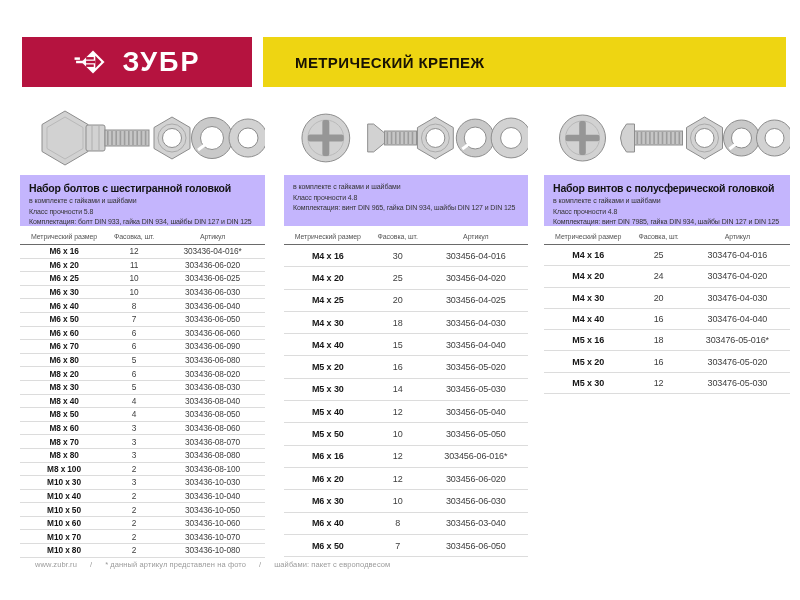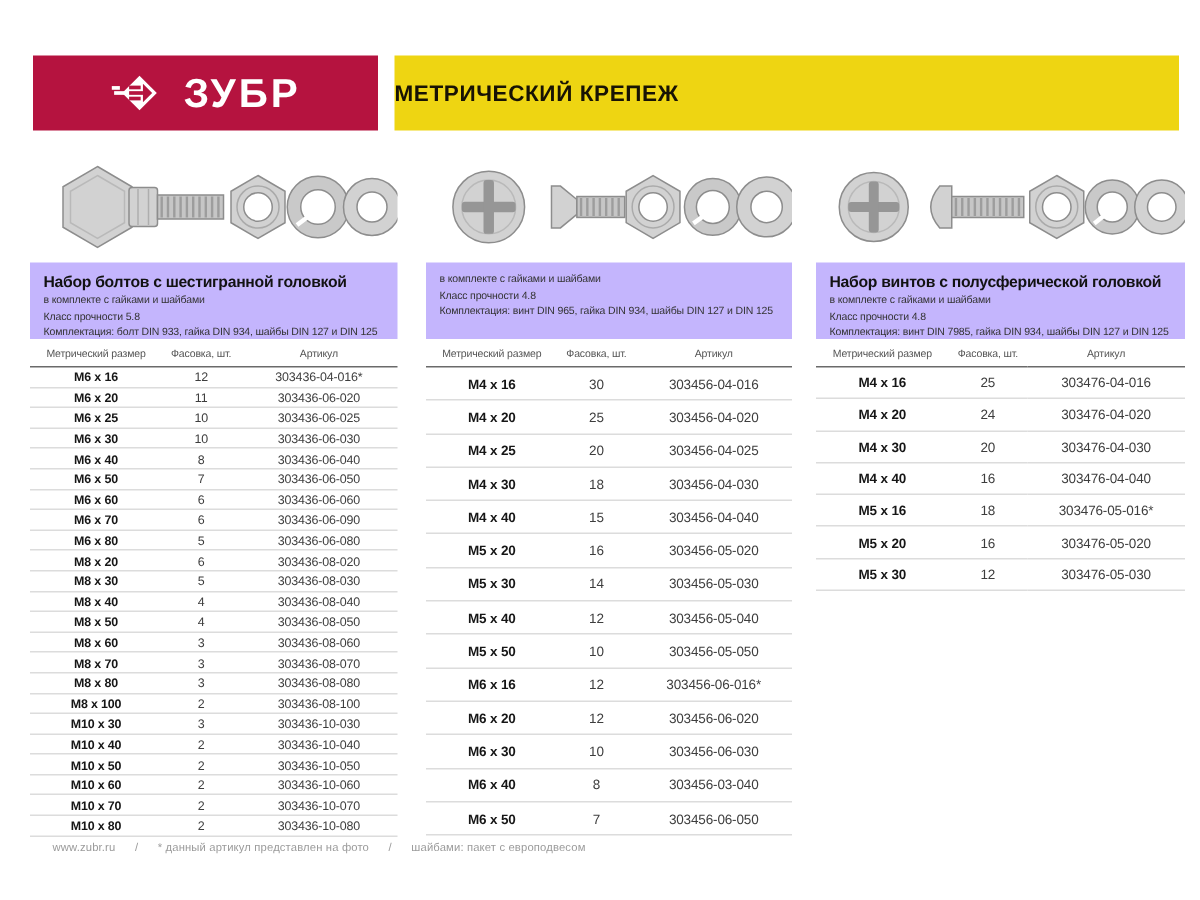--- a/index.html
+++ b/index.html
@@ -8,21 +8,21 @@
     font-family:"Liberation Sans", sans-serif;
   }
   
   .banner-red{
     position:absolute;left:22px;top:37px;width:230px;height:50px;background:#b5133f;
     display:flex;align-items:center;justify-content:center;gap:9px;text-align:center;
   }
   .brand-text{color:#fff;font-weight:bold;font-size:27px;letter-spacing:2px;line-height:1;}
   .banner-yellow{
     position:absolute;left:263px;top:37px;width:523px;height:50px;background:#eed512;
-    display:flex;align-items:center;box-sizing:border-box;
+    display:flex;align-items:center;padding-left:32px;box-sizing:border-box;
   }
   .banner-yellow .bt{font-weight:bold;font-size:15px;color:#181304;letter-spacing:.4px;}
   
   .col{position:absolute;top:98px;}
   #col0{left:20px;width:245px;}
   #col1{left:284px;width:244px;}
   #col2{left:544px;width:246px;}
   .photo{display:block;width:100%;height:74px;}
   .titlebox{
     background:#c4b5fd;margin-top:3px;height:51px;box-sizing:border-box;

